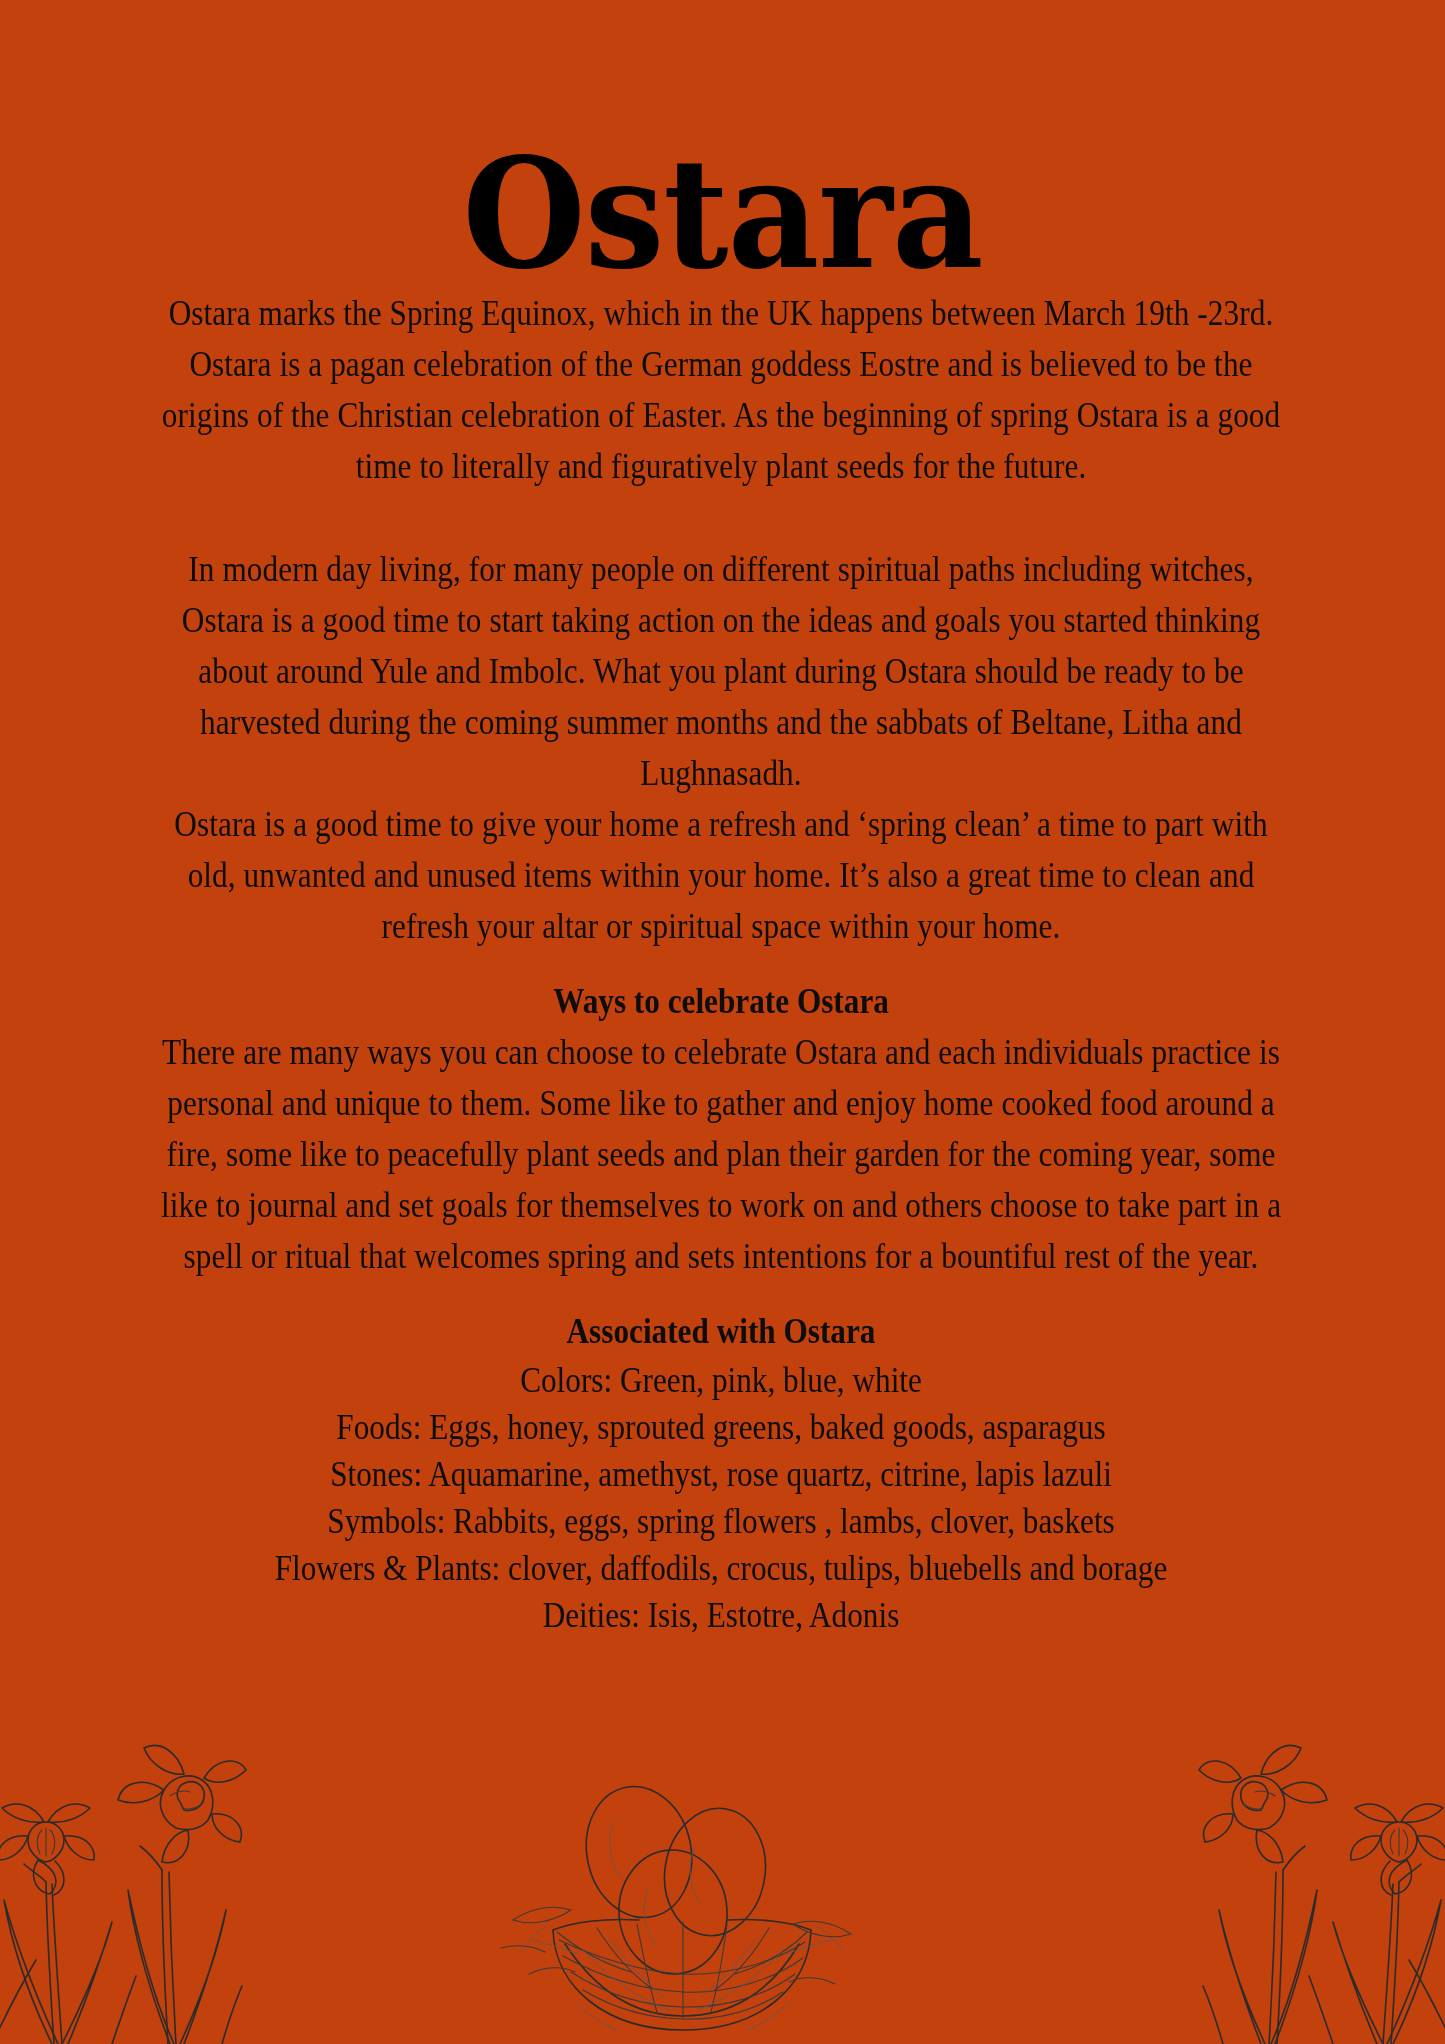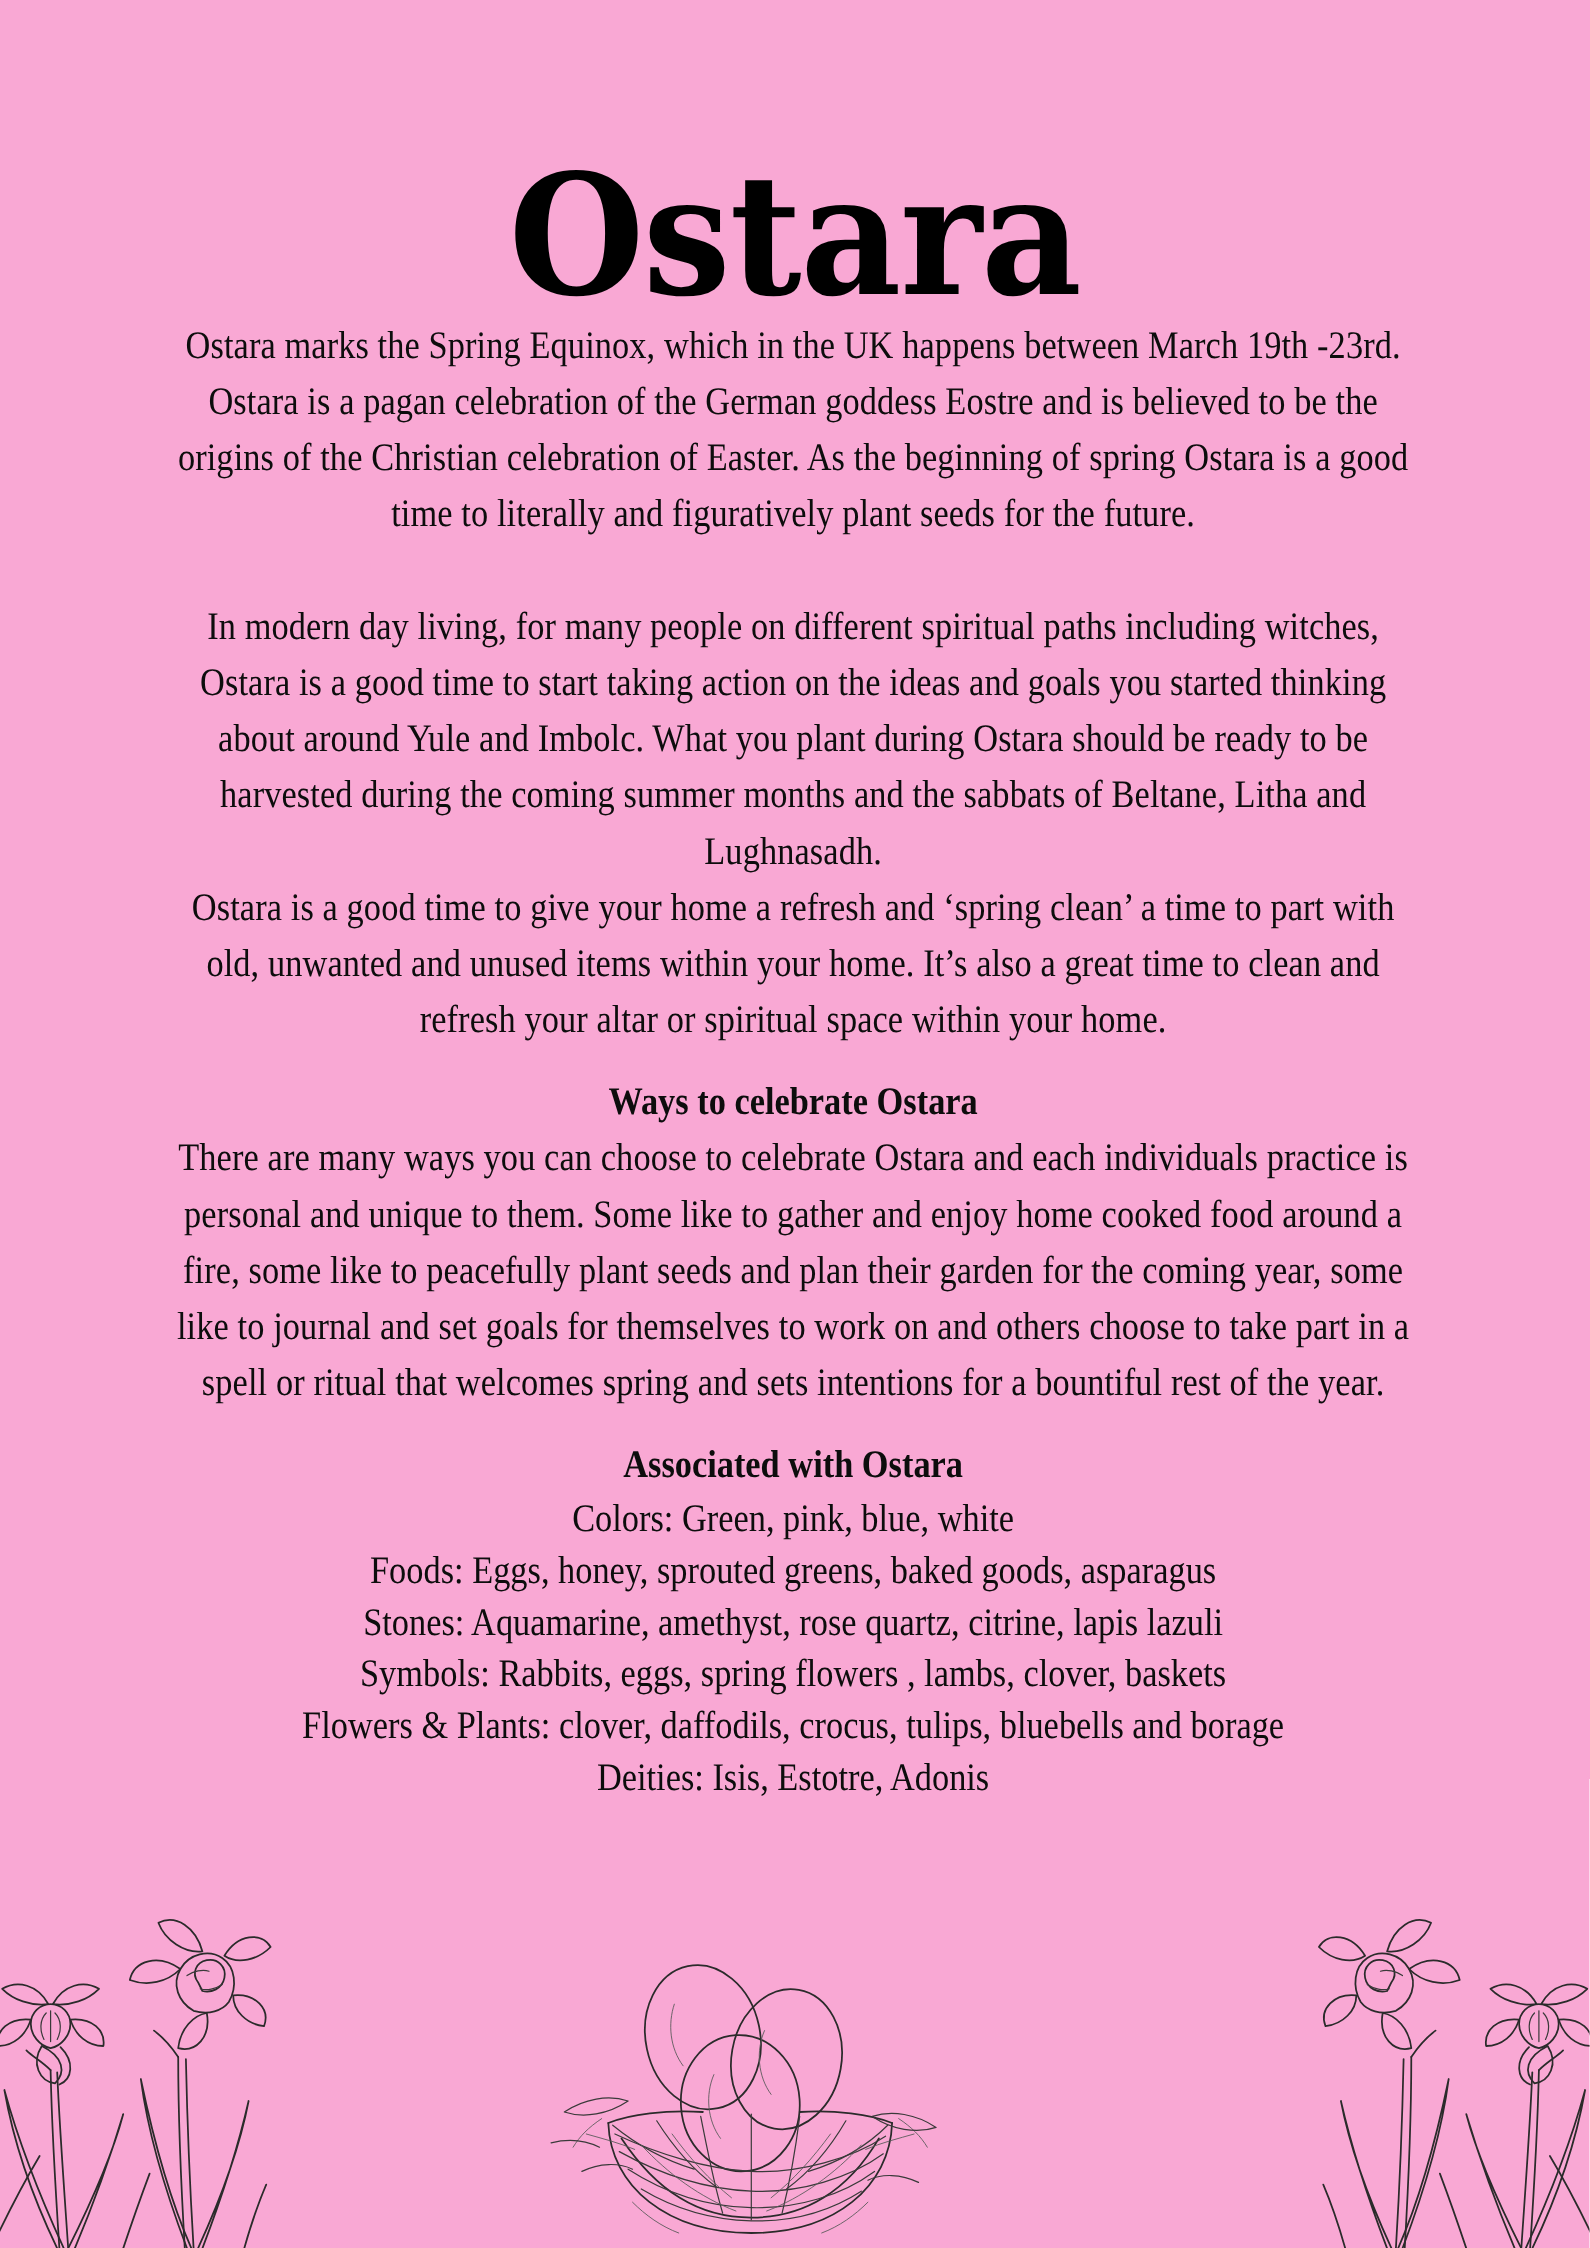--- a/index.html
+++ b/index.html
@@ -13,21 +13,21 @@
     position: relative;
     overflow: hidden;
     font-family: "Liberation Serif", "DejaVu Serif", serif;
     color: #0d0d0d;
   }
 
   .page {
     position: relative;
     width: 1445px;
     height: 2044px;
-    background: #f9a8d4;
+    background: #c2410c;
   }
 
   
   .title {
     position: absolute;
     top: 36px;
     left: 0;
     width: 1445px;
     text-align: center;
     font-family: "DejaVu Serif", "Liberation Serif", serif;

